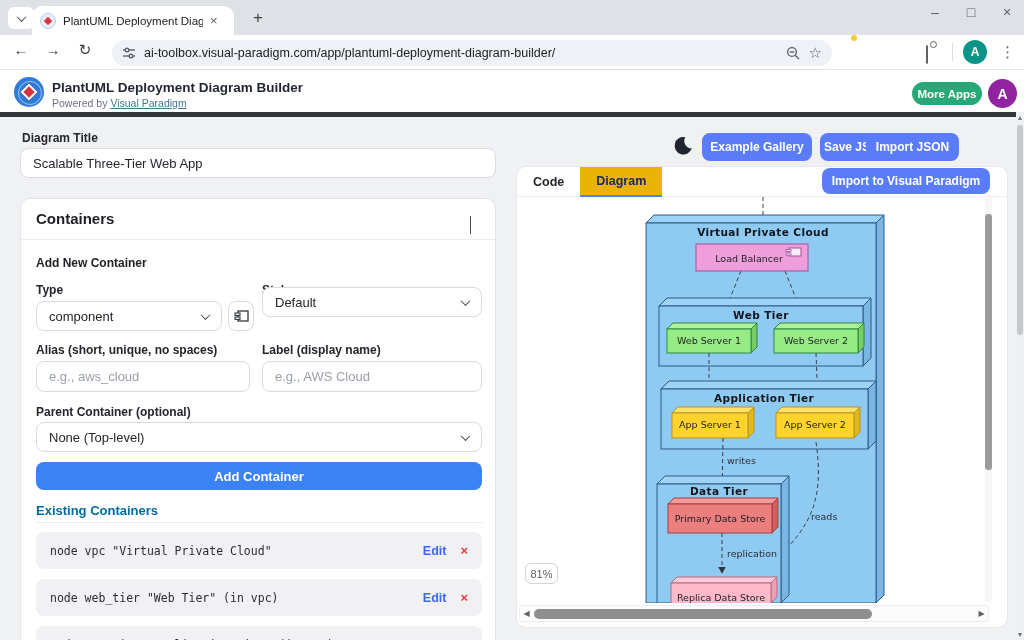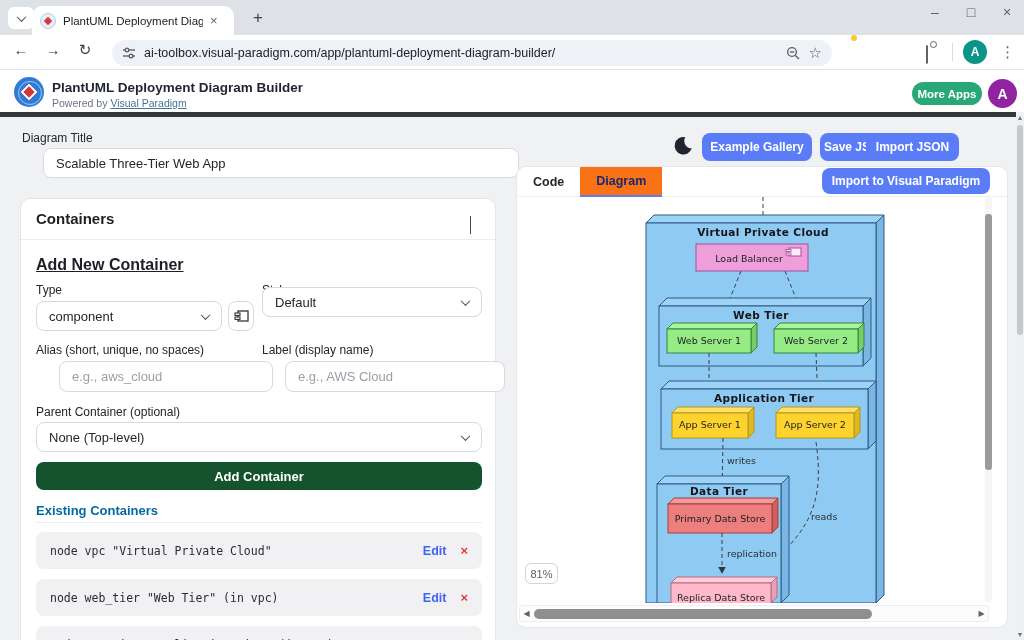--- a/index.html
+++ b/index.html
@@ -52,42 +52,42 @@
   .app-title { left:52px; top:80px; font-size:13.5px; font-weight:bold; color:#1f2430; }
   .powered { left:52px; top:97px; font-size:10.5px; color:#6b7280; }
   .powered a { color:#417690; text-decoration:underline; }
   .more-apps { left:912px; top:82px; width:70px; height:23px; background:#28a878; color:#fff; font-size:11.5px;
     font-weight:bold; border:none; border-radius:13px; display:flex; align-items:center; justify-content:center; }
   .hdr-avatar { left:988px; top:79px; width:29px; height:29px; border-radius:50%; background:#9123a0; color:#fff;
     font-weight:bold; font-size:14px; display:flex; align-items:center; justify-content:center; }
   .darkline { left:0; top:112px; width:1024px; height:5px; background:#35353c; }
 
   
-  .lbl { font-size:12px; font-weight:normal; color:#24262b; }
+  .lbl { font-size:12px; font-weight:bold; color:#24262b; }
   .field { background:#fff; border:1px solid #d9d9df; border-radius:8px; font-size:13px; color:#24262b;
     display:flex; align-items:center; padding:0 12px; }
-  input.field { font-family:"Liberation Sans", sans-serif;margin-left:23px; }
+  input.field { font-family:"Liberation Sans", sans-serif; }
   input.field::placeholder { color:#9aa0a8; }
   .select-arrow { margin-left:auto; }
   .card { background:#fff; border:1px solid #e3e4e9; border-radius:10px; }
   .divider { height:1px; background:#ececf0; }
-  .btn-blue { background:#14532d; color:#fff; font-weight:bold; border:none; border-radius:8px;
+  .btn-blue { background:#3b82f6; color:#fff; font-weight:bold; border:none; border-radius:8px;
     display:flex; align-items:center; justify-content:center; font-family:"Liberation Sans", sans-serif; }
   .exist-row { background:#f1f1f4; border-radius:8px; display:flex; align-items:center; padding:0 14px; }
   .exist-code { font-family:"DejaVu Sans Mono", monospace; font-size:11.5px; color:#2a2d33; }
   .edit-link { margin-left:auto; color:#3e64f4; font-size:12.5px; font-weight:bold; }
   .x-btn { margin-left:14px; color:#e23b3b; font-size:13px; font-weight:bold; }
 
   
   .pill-btn { position:absolute; top:133px; height:28px; background:#5b7cf7; color:#fff; font-size:12px;
     font-weight:bold; border:none; border-radius:8px; display:flex; align-items:center; justify-content:center; }
   .rcard { left:516px; top:166px; width:492px; height:462px; background:#fff; border:1px solid #e6e7ec; border-radius:10px; }
   .tabbar { left:517px; top:167px; width:490px; height:30px; border-bottom:1px solid #ededf2; border-radius:10px 10px 0 0; background:#fff; display:flex; }
   .rtab { height:30px; padding:0 16px; display:flex; align-items:center; font-size:12.5px; color:#24262b; font-weight:bold; }
-  .rtab.active { background:#f97316; border-bottom:2px solid #5b7cf7; color:#1d2770; }
+  .rtab.active { background:#eab308; border-bottom:2px solid #5b7cf7; color:#1d2770; }
   .import-vp { left:822px; top:168px; width:168px; height:26px; }
   .pane { left:517px; top:197px; width:468px; height:406px; background:#fff; overflow:hidden; }
   .zoom-badge { left:525px; top:563px; width:33px; height:21px; background:#fff; border:1px solid #d3d4d9;
     border-radius:6px; font-size:11px; color:#5a5d63; display:flex; align-items:center; justify-content:center; }
   .hscroll { left:519px; top:605px; width:470px; height:17px; background:#fcfcfd; border:1px solid #ededf0;
     border-radius:3px; display:flex; align-items:center; }
   .hthumb { position:absolute; left:14px; top:3px; width:338px; height:10px; background:#8f8f92; border-radius:5px; }
   .scroll-arrow { font-size:8px; color:#616161; width:13px; text-align:center; }
   .vscroll-pane { left:985px; top:198px; width:7px; height:404px; background:#f6f6f8; }
   .vthumb-pane { position:absolute; left:0; top:16px; width:7px; height:256px; background:#9b9b9e; border-radius:3px; }
@@ -174,21 +174,21 @@
   <div class="abs darkline"></div>
 
   <div class="abs lbl" style="left:22px; top:131px;">Diagram Title</div>
   <input class="abs field" style="left: 20px; top: 148px; width: 476px; height: 30px;" value="Scalable Three-Tier Web App">
 
   <div class="abs card" style="left:20px; top:198px; width:476px; height:470px;"></div>
   <div class="abs" style="left:36px; top:210px; font-size:15px; font-weight:bold; color:#1d1f24;">Containers</div>
   <div class="abs" style="left:470px; top:216px;"><span class="chev up"></span></div>
   <div class="abs divider" style="left:21px; top:239px; width:474px;"></div>
 
-  <div class="abs" style="left:36px; top:256px; font-size:16px; font-weight:bold; color:#1d1f24;text-decoration:underline;">Add New Container</div>
+  <div class="abs" style="left:36px; top:256px; font-size:12px; font-weight:bold; color:#1d1f24;">Add New Container</div>
 
   <div class="abs lbl" style="left:36px; top:283px;">Type</div>
   <div class="abs lbl" style="left:262px; top:283px;">Style</div>
   <div class="abs field" style="left:36px; top:301px; width:186px; height:30px;">
     <span>component</span>
     <span class="select-arrow chev down"></span>
   </div>
   <div class="abs field" style="left:228px; top:301px; width:26px; height:30px; padding:0; justify-content:center;">
     <svg width="15" height="12" viewBox="0 0 15 12">
         <rect x="4" y="1" width="10" height="10" fill="none" stroke="#33363c" stroke-width="1.3"></rect>

